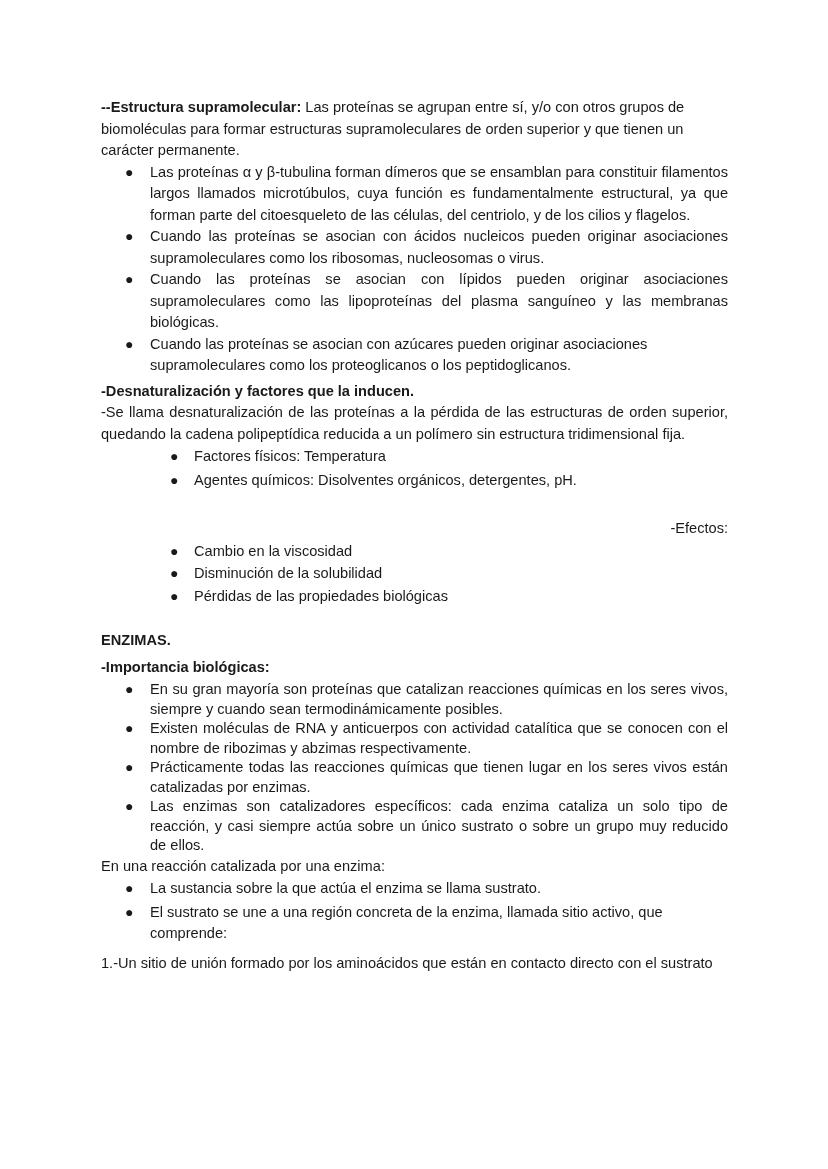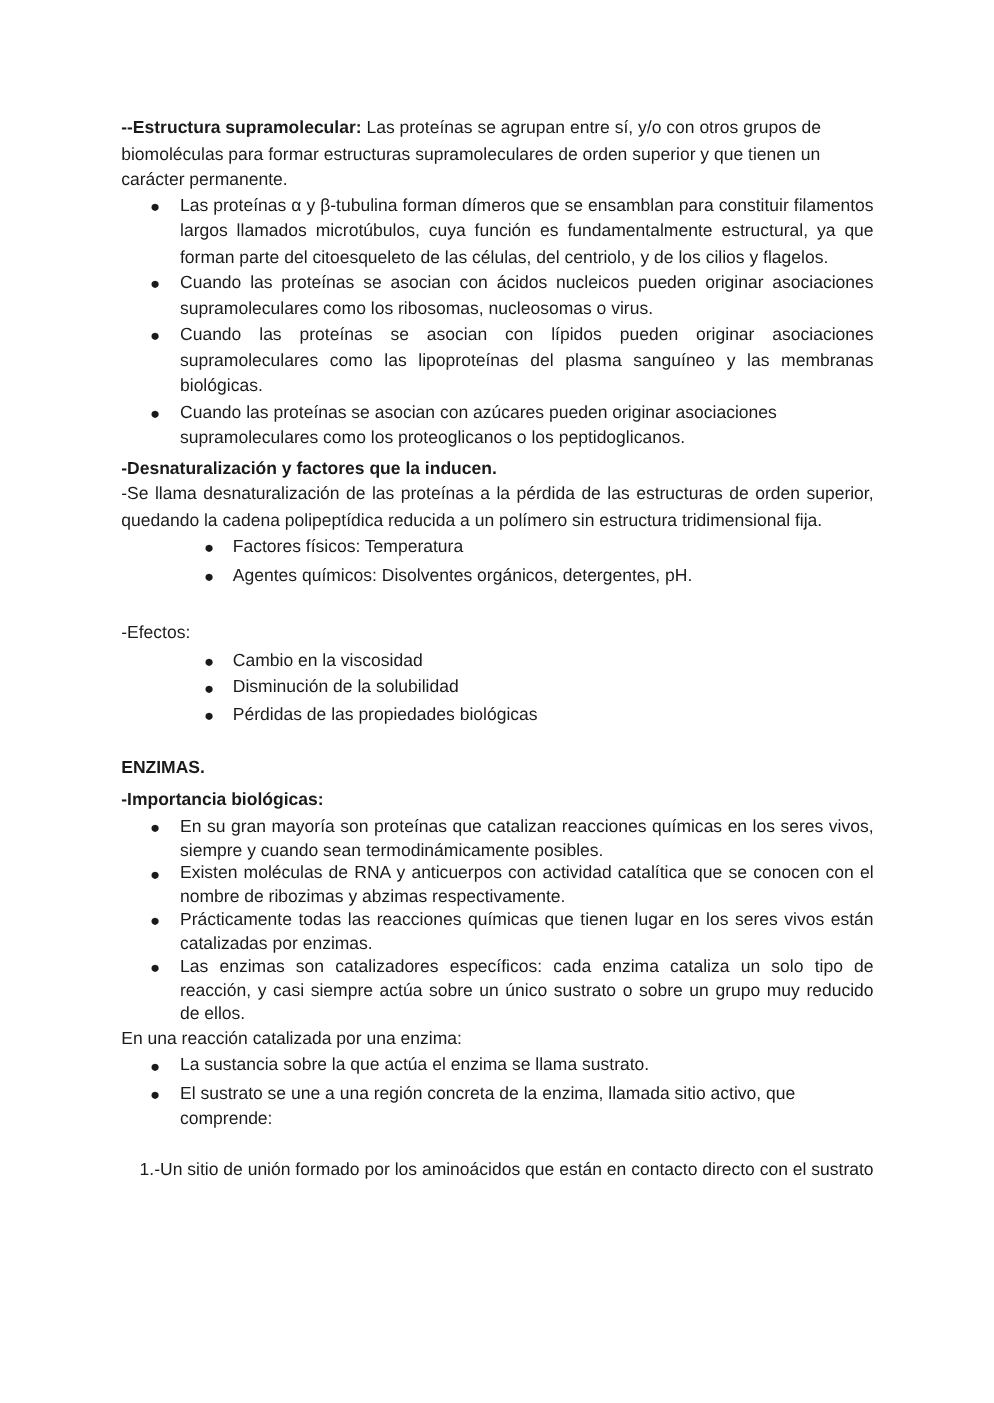--- a/index.html
+++ b/index.html
@@ -35,21 +35,21 @@
     <li><span class="dot">●</span><span>Cuando las proteínas se asocian con azúcares pueden originar asociaciones supramoleculares como los proteoglicanos o los peptidoglicanos.</span></li>
   </ul>
 
   <p class="bi" style="margin-top:4px;">-Desnaturalización y factores que la inducen.</p>
   <p class="just">-Se llama desnaturalización de las proteínas a la pérdida de las estructuras de orden superior, quedando la cadena polipeptídica reducida a un polímero sin estructura tridimensional fija.</p>
   <ul class="l2" style="margin-top:1px;">
     <li style="margin-bottom:2px;"><span class="dot">●</span><span>Factores físicos: Temperatura</span></li>
     <li><span class="dot">●</span><span>Agentes químicos: Disolventes orgánicos, detergentes, pH.</span></li>
   </ul>
 
-  <p style="margin-top:27px;">-Efectos:</p>
+  <p style="margin-top:27px;text-align:right;">-Efectos:</p>
   <ul class="l2" style="margin-top:1px;">
     <li style="margin-bottom:1px;"><span class="dot">●</span><span>Cambio en la viscosidad</span></li>
     <li style="margin-bottom:1px;"><span class="dot">●</span><span>Disminución de la solubilidad</span></li>
     <li><span class="dot">●</span><span>Pérdidas de las propiedades biológicas</span></li>
   </ul>
 
   <p class="b" style="margin-top:23px;">ENZIMAS.</p>
   <p class="bi" style="margin-top:5px;">-Importancia biológicas:</p>
 
   <ul class="l1" style="margin-top:2px; line-height:19.5px;">
@@ -58,14 +58,14 @@
     <li class="just"><span class="dot">●</span><span>Prácticamente todas las reacciones químicas que tienen lugar en los seres vivos están catalizadas por enzimas.</span></li>
     <li class="just"><span class="dot">●</span><span>Las enzimas son catalizadores específicos: cada enzima cataliza un solo tipo de reacción, y casi siempre actúa sobre un único sustrato o sobre un grupo muy reducido de ellos.</span></li>
   </ul>
 
   <p>En una reacción catalizada por una enzima:</p>
   <ul class="l1" style="margin-top:1px;">
     <li style="margin-bottom:2px;"><span class="dot">●</span><span>La sustancia sobre la que actúa el enzima se llama sustrato.</span></li>
     <li><span class="dot">●</span><span>El sustrato se une a una región concreta de la enzima, llamada sitio activo, que comprende:</span></li>
   </ul>
 
-  <p style="margin-top:20px;text-align:right;">1.-Un sitio de unión formado por los aminoácidos que están en contacto directo con el sustrato</p>
+  <p style="margin-top:8px;">1.-Un sitio de unión formado por los aminoácidos que están en contacto directo con el sustrato</p>
 </div>
 
 </body></html>

